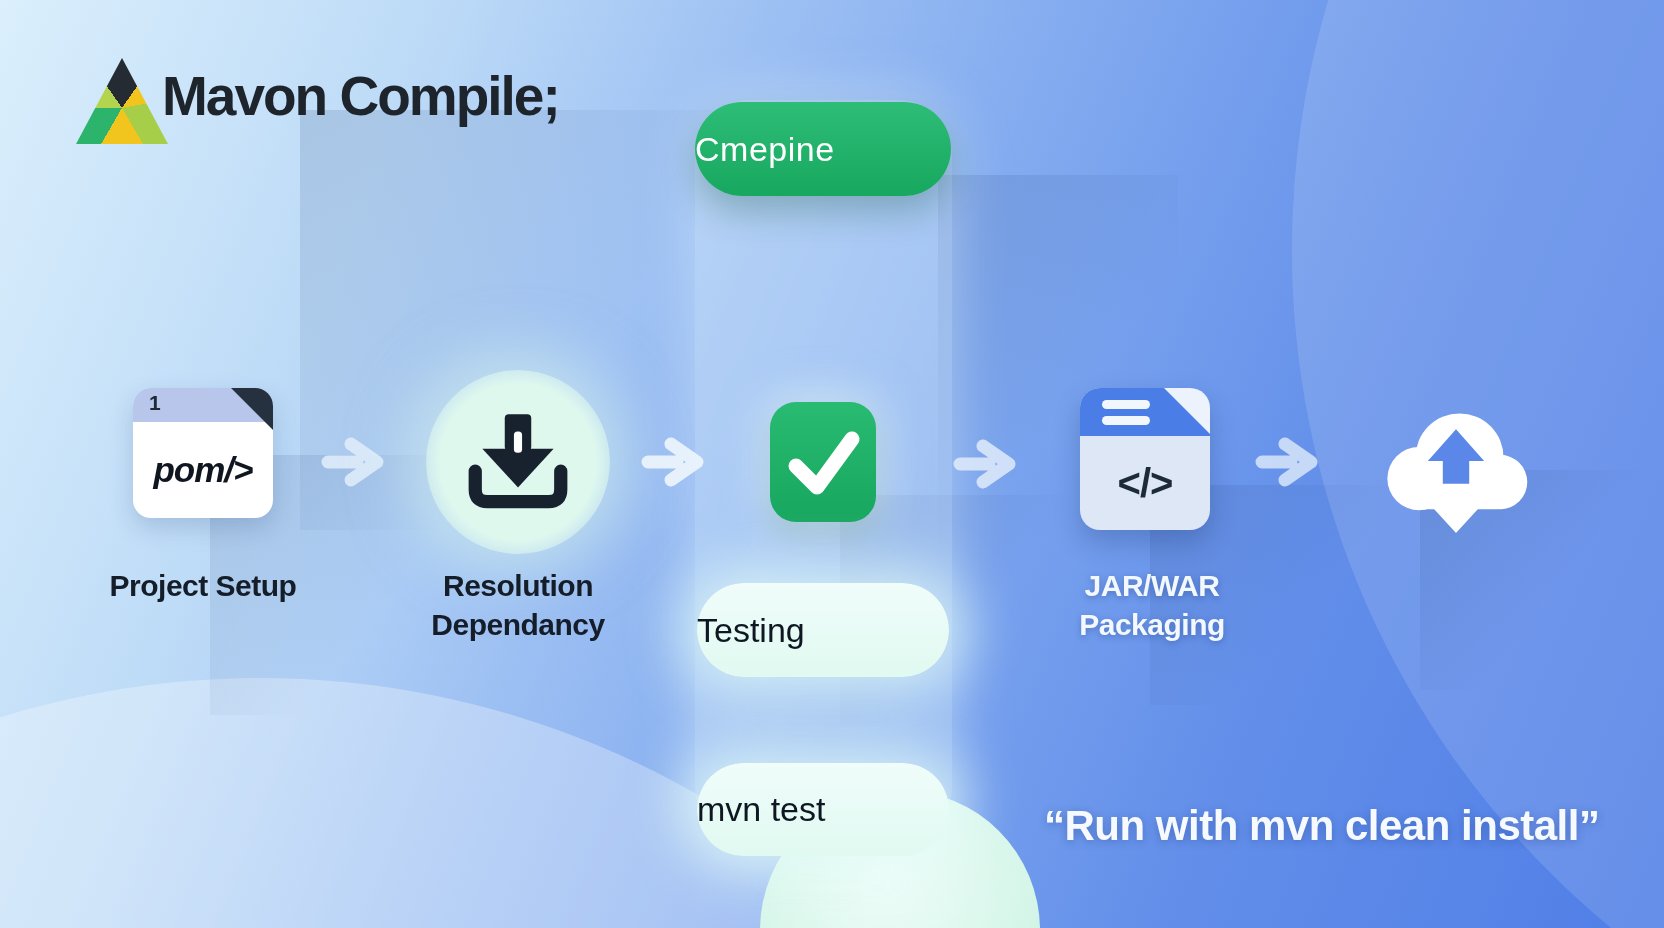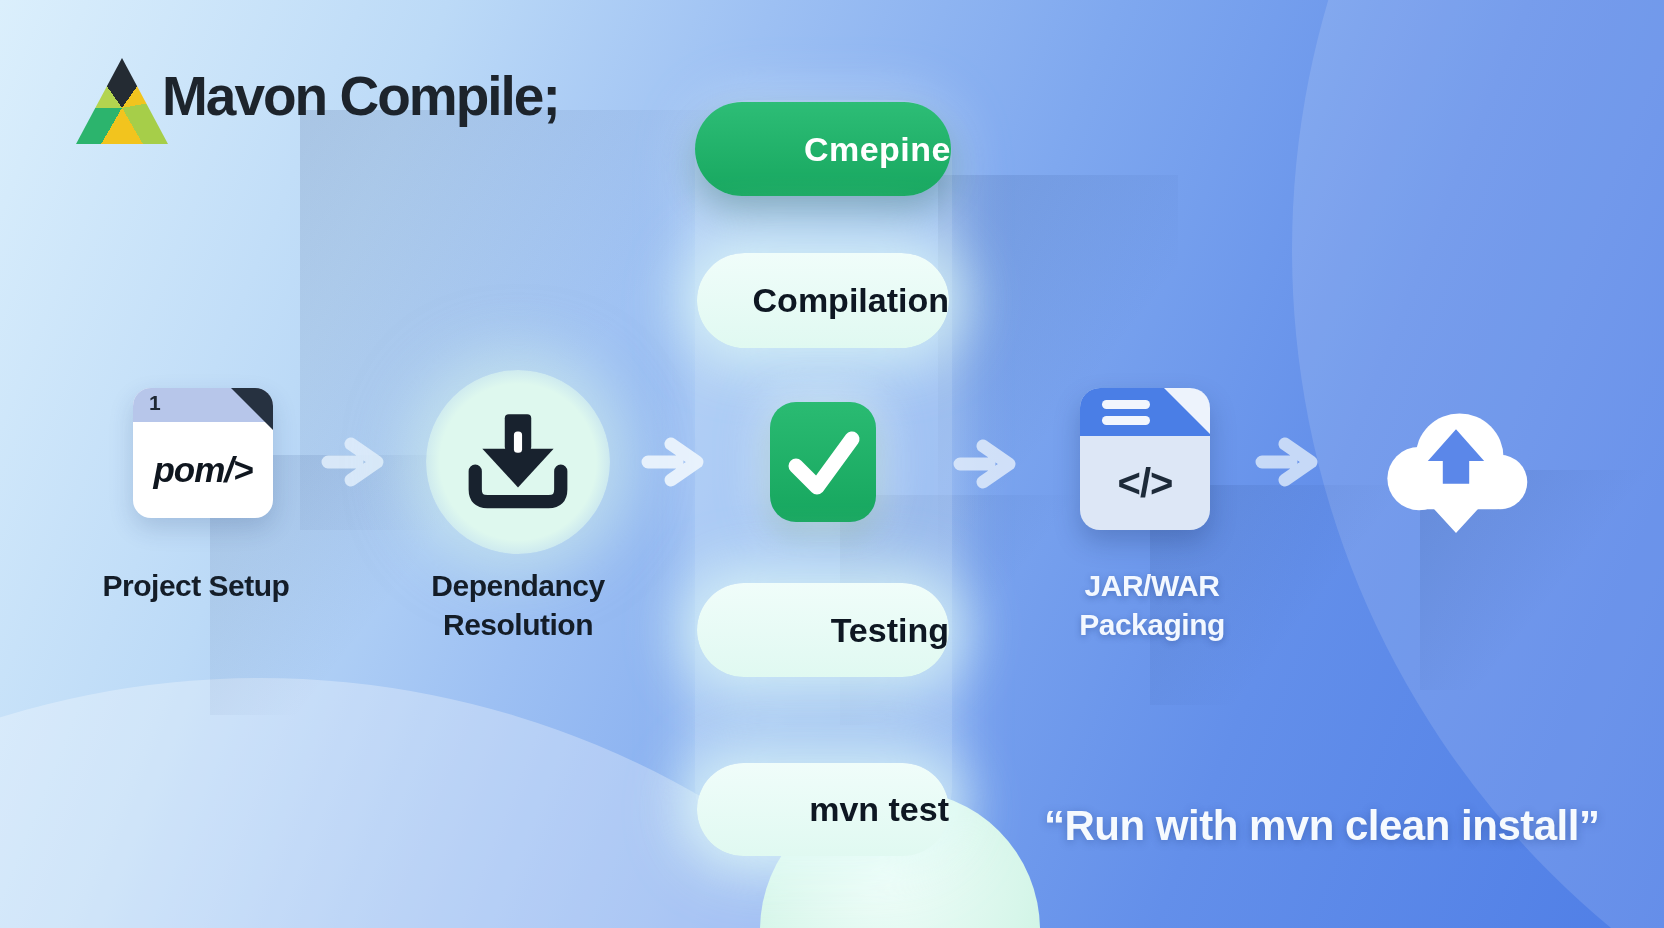--- a/index.html
+++ b/index.html
@@ -28,22 +28,22 @@
   .logo-tri{width:100%;height:100%;clip-path:polygon(50% 0%,100% 100%,0% 100%);
     background:conic-gradient(from 325deg at 50% 58%,
       #242b33 0deg 70deg,#f2c41e 70deg 115deg,#a6ce49 115deg 185deg,
       #f2c41e 185deg 245deg,#2cb46d 245deg 305deg,#b3d44f 305deg 360deg);}
   .title{position:absolute;left:162px;top:64px;font-size:55px;font-weight:800;
     color:#1d242c;letter-spacing:-2px;}
   
   .column-strip{position:absolute;left:695px;top:100px;width:257px;height:742px;
     border-radius:54px;background:rgba(227,243,252,0.35);
     box-shadow:0 0 50px 8px rgba(232,248,255,0.35);}
-  .pill{position:absolute;display:flex;align-items:center;justify-content:flex-end;
-    font-weight:700;border-radius:48px;}
+  .pill{position:absolute;display:flex;align-items:center;justify-content:flex-start;
+    font-weight:400;border-radius:48px;}
   .pill-green{left:695px;top:102px;width:256px;height:94px;
     background:linear-gradient(180deg,#2dbd76,#17a75f);
     box-shadow:0 16px 34px rgba(16,80,52,0.28);
     color:#ffffff;font-size:34px;letter-spacing:0.5px;}
   .pill-light{background:linear-gradient(180deg,#f0fdfa,#e0f9f1);
     color:#0e1722;font-size:34px;
     box-shadow:0 0 55px 18px rgba(226,252,246,0.7);}
   .pill-compilation{left:697px;top:253px;width:252px;height:95px;}
   .pill-testing{left:697px;top:583px;width:252px;height:94px;}
   .pill-mvn{left:697px;top:735px;width:252px;height:93px;margin-top:28px;}
@@ -78,21 +78,21 @@
   .cloud-icon{position:absolute;left:1368px;top:380px;width:176px;height:176px;}
   
   .arrow{position:absolute;width:74px;height:58px;}
   .arrow-1{left:321px;top:433px;} .arrow-2{left:641px;top:433px;}
   .arrow-3{left:953px;top:435px;} .arrow-4{left:1255px;top:433px;}
   
   .step-label{position:absolute;text-align:center;font-weight:800;
     font-size:30px;line-height:39px;letter-spacing:-0.5px;}
   .label-dark{color:#141d28;}
   .label-white{color:#f3f8ff;text-shadow:0 2px 6px rgba(25,55,120,0.35);}
-  .label-project{left:56px;top:566px;width:280px;}
+  .label-project{left:63px;top:566px;width:280px;}
   .label-dependency{left:378px;top:566px;width:280px;}
   .label-packaging{left:1022px;top:566px;width:260px;}
   .label-deployment{left:1335px;top:570px;width:250px;}
   .quote{position:absolute;left:1044px;top:802px;width:620px;
     font-size:42px;font-weight:800;color:#f6fafe;letter-spacing:-0.5px;
     text-shadow:0 2px 8px rgba(25,55,120,0.35);}
 </style>
 </head>
 <body>
 
@@ -110,23 +110,20 @@
   <div class="circle circle-mint"></div>
 
   <div class="logo">
     <div class="logo-tri"></div>
   </div>
   <div class="title">Mavon Compile;</div>
 
   <div class="column-strip"></div>
   <div class="pill pill-green">
     <span>Cmepine</span>
-  </div>
-  <div class="pill pill-light pill-compilation">
-    <span>Compilation</span>
   </div>
   <div class="check-box">
     <svg viewBox="0 0 106 120" width="106" height="120">
       <polyline points="26,64 47,85 82,37" fill="none" stroke="#ffffff" stroke-width="15" stroke-linecap="round" stroke-linejoin="round"></polyline>
     </svg>
   </div>
   <div class="pill pill-light pill-testing">
     <span>Testing</span>
   </div>
   <div class="pill pill-light pill-mvn">
@@ -146,22 +143,22 @@
   </svg>
 
   <div class="dep-glow"></div>
   <svg class="dep-icon" viewBox="0 0 110 110">
     <rect x="42" y="8" width="26" height="36" rx="4" fill="#18222e"></rect>
     <polygon points="20,42 90,42 55,80" fill="#18222e"></polygon>
     <rect x="51" y="25" width="8" height="21" rx="3.5" fill="#ffffff"></rect>
     <path d="M13,64 L13,82 Q13,94 25,94 L85,94 Q97,94 97,82 L97,64" fill="none" stroke="#18222e" stroke-width="13" stroke-linecap="round"></path>
   </svg>
   <div class="step-label label-dark label-dependency">
+    <div>Resolution</div>
     <div>Dependancy</div>
-    <div>Resolution</div>
   </div>
 
   <svg class="arrow arrow-2" viewBox="0 0 74 58">
     <path d="M7,29 H36 M30,11 L56,29 L30,47" fill="none" stroke="#eef6fd" stroke-opacity="0.9" stroke-width="13" stroke-linecap="round" stroke-linejoin="round"></path>
   </svg>
 
   <svg class="arrow arrow-3" viewBox="0 0 74 58">
     <path d="M7,29 H36 M30,11 L56,29 L30,47" fill="none" stroke="#dfebfa" stroke-opacity="0.85" stroke-width="13" stroke-linecap="round" stroke-linejoin="round"></path>
   </svg>
 

